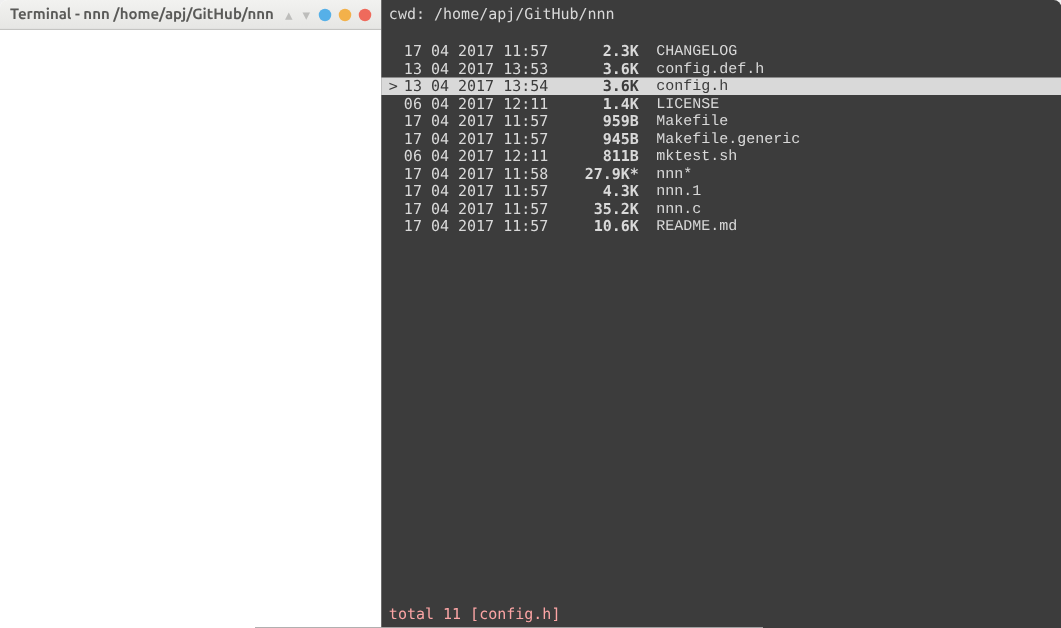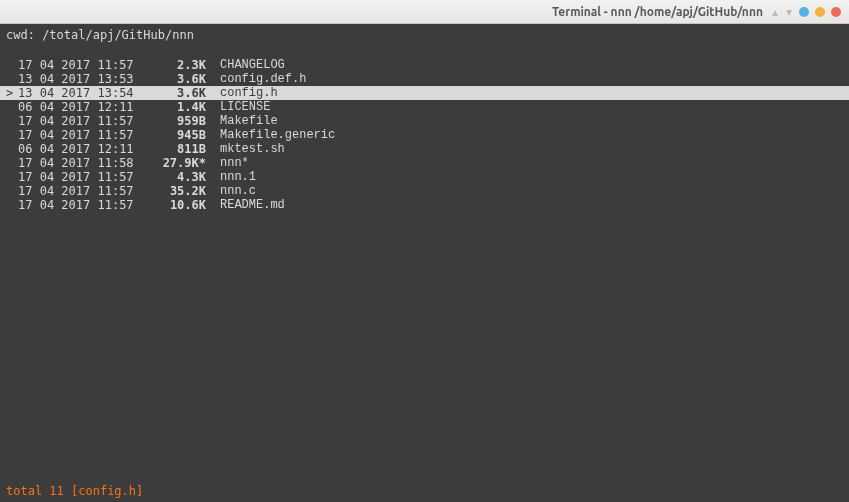--- a/index.html
+++ b/index.html
@@ -14,21 +14,21 @@
       font-family: "DejaVu Sans Mono", "Liberation Mono", monospace;
       overflow: hidden;
     }
     .window {
       width: 849px;
       height: 502px;
       background: #fff;
       border-radius: 6px 6px 0 0;
       overflow: hidden;
       display: flex;
-      flex-direction: column;
+      flex-direction: row;
     }
     .titlebar {
       height: 24px;
       background: linear-gradient(#f2f2f0, #e6e6e4);
       border-bottom: 1px solid #c4c4c2;
       display: flex;
       align-items: center;
       justify-content: flex-end;
       padding: 0 8px;
       font-family: "Ubuntu", "Cantarell", sans-serif;
@@ -113,39 +113,39 @@
       width: 14px;
     }
     .name {
       flex: 0 0 auto;
       font-family: Liberation Mono, monospace;
     }
     .filler {
       flex: 1;
     }
     .status-line {
-      color: #f97316;
+      color: #fca5a5;
       margin-top: 18px;
     }
   </style>
 </head>
 <body>
 
 <div class="window">
   <div class="titlebar">
     <span class="titlebar-title">Terminal - nnn  /home/apj/GitHub/nnn</span>
     <div class="tb-controls">
       <span class="tb-arrow">▴</span>
       <span class="tb-arrow">▾</span>
       <span class="tb-dot blue"></span>
       <span class="tb-dot orange"></span>
       <span class="tb-dot red"></span>
     </div>
   </div>
 
   <div class="terminal">
-    <div class="cwd-line"><span>cwd:</span> <span>/total/apj/GitHub/nnn</span></div>
+    <div class="cwd-line"><span>cwd:</span> <span>/home/apj/GitHub/nnn</span></div>
     <div class="spacer-line"></div>
     <div class="file-list" id="file-list"><div class="row"><span class="cursor">  </span><span class="date">17 04 2017 11:57</span><span class="size">2.3K</span><span class="gap">  </span><span class="name">CHANGELOG</span></div><div class="row"><span class="cursor">  </span><span class="date">13 04 2017 13:53</span><span class="size">3.6K</span><span class="gap">  </span><span class="name">config.def.h</span></div><div class="row selected"><span class="cursor">&gt; </span><span class="date">13 04 2017 13:54</span><span class="size">3.6K</span><span class="gap">  </span><span class="name">config.h</span></div><div class="row"><span class="cursor">  </span><span class="date">06 04 2017 12:11</span><span class="size">1.4K</span><span class="gap">  </span><span class="name">LICENSE</span></div><div class="row"><span class="cursor">  </span><span class="date">17 04 2017 11:57</span><span class="size">959B</span><span class="gap">  </span><span class="name">Makefile</span></div><div class="row"><span class="cursor">  </span><span class="date">17 04 2017 11:57</span><span class="size">945B</span><span class="gap">  </span><span class="name">Makefile.generic</span></div><div class="row"><span class="cursor">  </span><span class="date">06 04 2017 12:11</span><span class="size">811B</span><span class="gap">  </span><span class="name">mktest.sh</span></div><div class="row"><span class="cursor">  </span><span class="date">17 04 2017 11:58</span><span class="size">27.9K*</span><span class="gap">  </span><span class="name">nnn*</span></div><div class="row"><span class="cursor">  </span><span class="date">17 04 2017 11:57</span><span class="size">4.3K</span><span class="gap">  </span><span class="name">nnn.1</span></div><div class="row"><span class="cursor">  </span><span class="date">17 04 2017 11:57</span><span class="size">35.2K</span><span class="gap">  </span><span class="name">nnn.c</span></div><div class="row"><span class="cursor">  </span><span class="date">17 04 2017 11:57</span><span class="size">10.6K</span><span class="gap">  </span><span class="name">README.md</span></div></div>
     <div class="filler"></div>
     <div class="status-line">total 11 [config.h]</div>
   </div>
 </div>
 
 </body></html>

